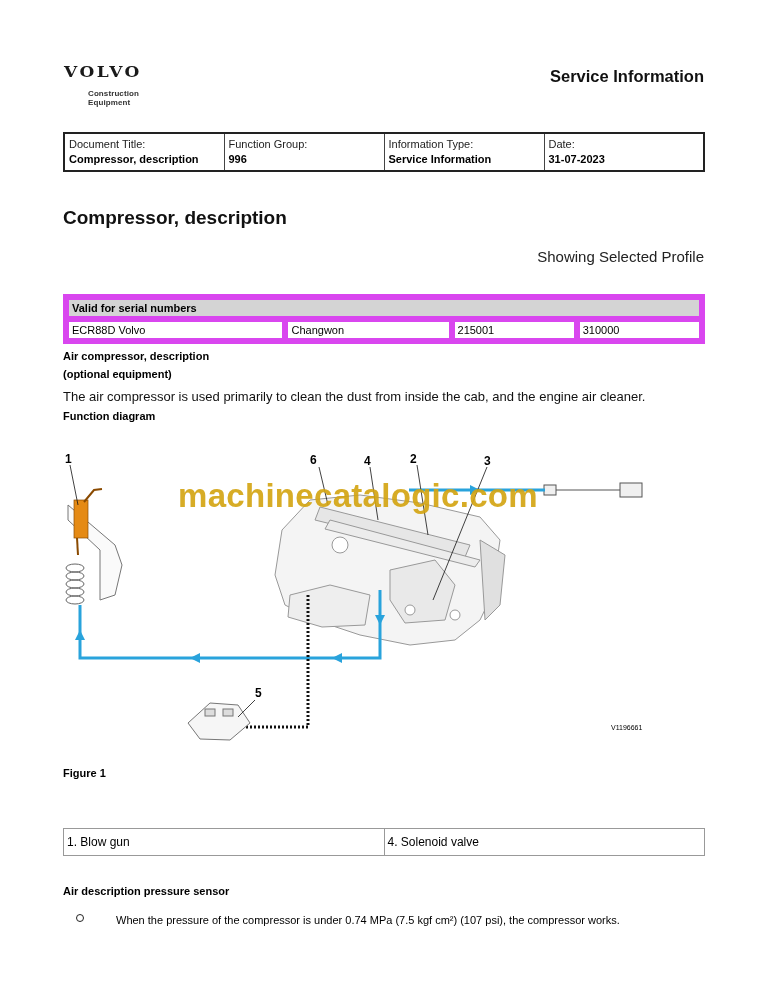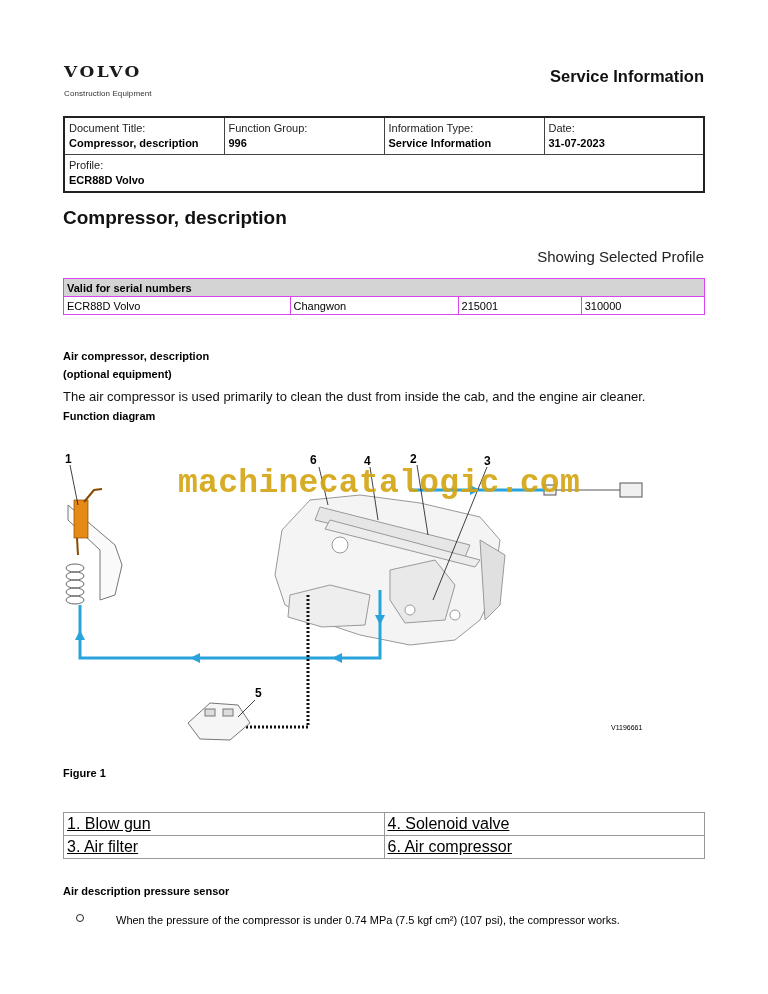--- a/index.html
+++ b/index.html
@@ -1,50 +1,50 @@
 <!DOCTYPE html>
 <html><head>
 <meta charset="utf-8">
 <style>
   * { box-sizing: border-box; margin: 0; padding: 0; }
   html, body { width: 768px; height: 994px; background: #ffffff; overflow: hidden; }
   body { font-family: "Liberation Sans", "DejaVu Sans", sans-serif; color: #000; position: relative; }
 
   .logo { position: absolute; left: 64px; top: 63px; width: 96px; }
   .logo-word { font-family: "DejaVu Serif", "Liberation Serif", serif; font-weight: bold; font-size: 17px; letter-spacing: 2.5px; color: #1a1a1a; transform: scaleY(0.85); transform-origin: left top; }
-  .logo-sub { font-size: 8px; font-weight: normal; color: #333; margin-top: 6px; letter-spacing: 0.1px; }
+  .logo-sub { font-size: 8px; font-weight: bold; color: #333; margin-top: 6px; letter-spacing: 0.1px; margin-left: 24px; }
 
   .service-title { position: absolute; right: 64px; top: 67px; font-size: 16.5px; font-weight: bold; color: #111; }
 
-  table { border-collapse: collapse; }
+  table { border-collapse: collapse; margin-top: 16px; }
   .meta-table { position: absolute; left: 63px; top: 116px; width: 642px; border: 2px solid #222; }
   .meta-table td { border: 1px solid #444; padding: 3px 4px 3px 4px; vertical-align: top; font-size: 11px; line-height: 15px; }
   .meta-label { color: #222; }
   .meta-value { font-weight: bold; }
 
   .page-title { position: absolute; left: 63px; top: 207px; font-size: 19px; font-weight: bold; color: #111; }
   .profile-note { position: absolute; right: 64px; top: 248px; font-size: 15px; color: #222; }
 
   .serial-table { position: absolute; left: 63px; top: 278px; width: 642px; border: 1px solid #888; }
-  .serial-table td, .serial-table th { border: 1px solid #d946ef; font-size: 11px; padding: 2px 3px; text-align: left; height: 18px; }
+  .serial-table td, .serial-table th { border: 6px solid #d946ef; font-size: 11px; padding: 2px 3px; text-align: left; height: 18px; }
   .serial-table th { background: #d4d4d4; font-weight: bold; }
   .serial-table td { font-weight: normal; }
 
   .h-sub { position: absolute; left: 63px; font-size: 11px; font-weight: bold; }
   .para { position: absolute; left: 63px; font-size: 13px; color: #111; }
 
   .diagram { position: absolute; left: 60px; top: 445px; width: 650px; height: 305px; }
-  .watermark { position: absolute; left: 118px; top: 20px; font-size: 33px; font-weight: bold; color: #d4a514; font-family: Liberation Mono, monospace; letter-spacing: 0.3px; z-index: 3; opacity: 0.92; }
+  .watermark { position: absolute; left: 118px; top: 32px; font-size: 33px; font-weight: bold; color: #d4a514; font-family: Liberation Sans, sans-serif; letter-spacing: 0.3px; z-index: 3; opacity: 0.92; }
   .callout { position: absolute; font-size: 12px; font-weight: bold; font-family: "Liberation Sans", sans-serif; z-index: 4; }
   .fig-id { position: absolute; left: 551px; top: 279px; font-size: 7px; font-family: "Liberation Sans", sans-serif; }
 
   .figure-caption { position: absolute; left: 63px; top: 767px; font-size: 11px; font-weight: bold; }
 
   .legend-table { position: absolute; left: 63px; top: 812px; width: 642px; border: 1px solid #999; }
-  .legend-table td { border: 1px solid #999; font-size: 16px; padding: 2px 3px; height: 21px; width: 50%; text-decoration: underline; }
+  .legend-table td { border: 1px solid #999; font-size: 12px; padding: 2px 3px; height: 27px; width: 50%; }
 
   .bullet-row { position: absolute; left: 76px; top: 914px; font-size: 11px; display: flex; align-items: flex-start; }
   .bullet { width: 8px; height: 8px; border: 1px solid #222; border-radius: 50%; margin-right: 32px; }
 </style>
 </head>
 <body>
 
 <div class="logo">
   <div class="logo-word">VOLVO</div>
   <div class="logo-sub">Construction Equipment</div>
@@ -62,26 +62,20 @@
       <div class="meta-label">Function Group:</div>
       <div class="meta-value">996</div>
     </td>
     <td style="width:160px">
       <div class="meta-label">Information Type:</div>
       <div class="meta-value">Service Information</div>
     </td>
     <td>
       <div class="meta-label">Date:</div>
       <div class="meta-value">31-07-2023</div>
-    </td>
-  </tr>
-  <tr>
-    <td colspan="4">
-      <div class="meta-label">Profile:</div>
-      <div class="meta-value">ECR88D Volvo</div>
     </td>
   </tr>
 </tbody>
   </table>
 
 <div class="page-title">Compressor, description</div>
 <div class="profile-note">Showing Selected Profile</div>
 
 <table class="serial-table">
   <tbody>
@@ -177,24 +171,20 @@
 </div>
 
 <div class="figure-caption">Figure 1</div>
 
 <table class="legend-table">
   <tbody>
       <tr>
     <td>1. Blow gun</td>
     <td>4. Solenoid valve</td>
   </tr>
-  <tr>
-    <td>3. Air filter</td>
-    <td>6. Air compressor</td>
-  </tr>
 </tbody>
   </table>
 
 <div class="h-sub" style="top:885px">Air description pressure sensor</div>
 <div class="bullet-row">
   <span class="bullet"></span>
   <span>When the pressure of the compressor is under 0.74 MPa (7.5 kgf cm²) (107 psi), the compressor works.</span>
 </div>
 
 </body></html>

